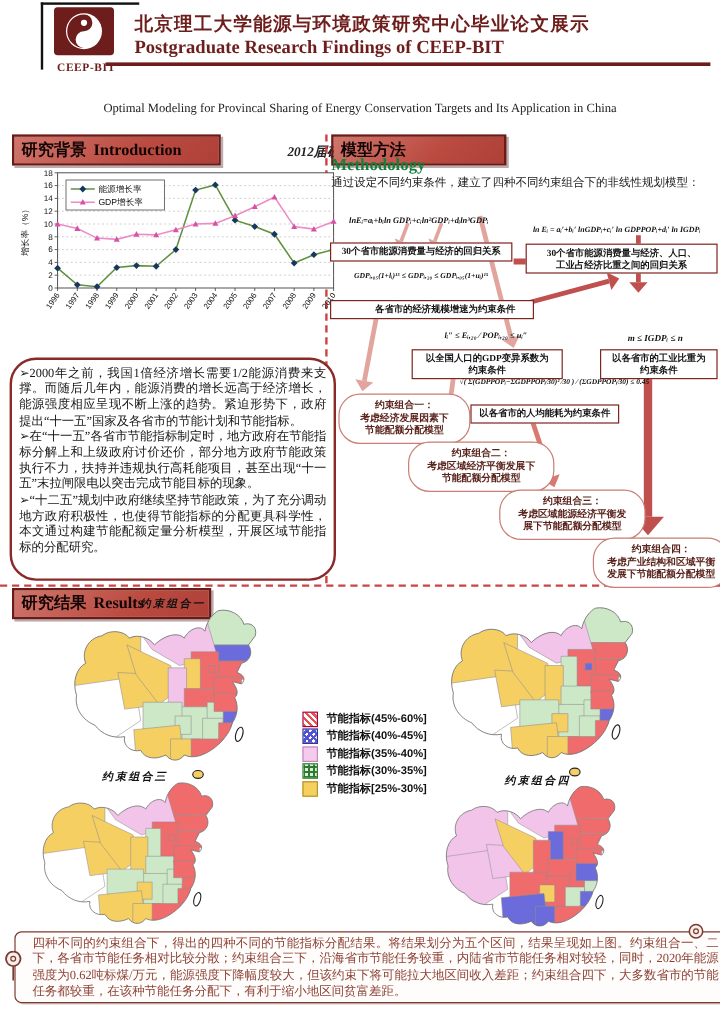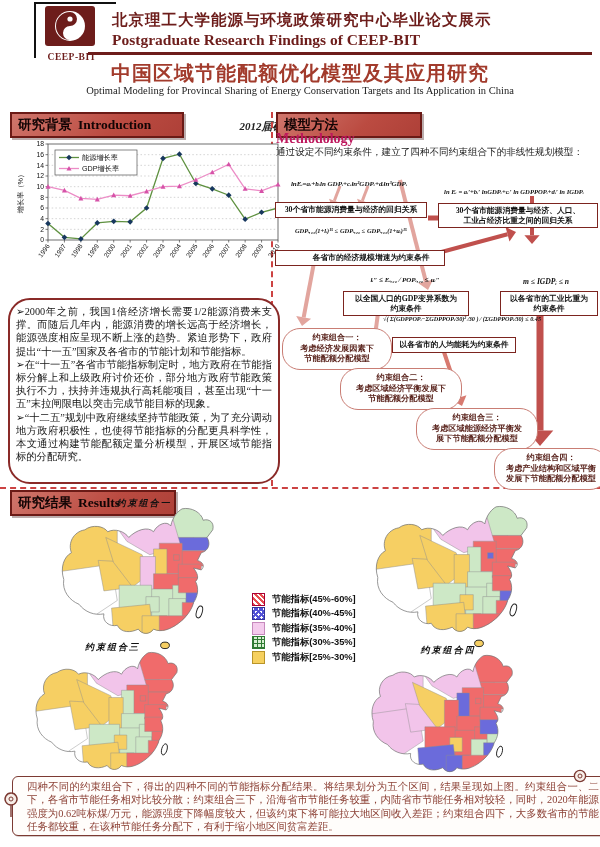--- a/index.html
+++ b/index.html
@@ -31,21 +31,21 @@
   
   .v-div{left:271px;top:112px;width:0;height:374px;border-left:2px dashed #cc4343;}
   .h-div{left:0;top:487px;width:600px;height:0;border-top:2px dashed #cc4343;}
 
   
   .intro-bubble{left:8px;top:298px;width:256px;height:172px;border:2px solid #8a2a28;border-radius:22px;
                 padding:5px 6px;background:#fff;}
   .intro-bubble p{margin:0;font-size:10.3px;line-height:13.2px;text-align:justify;color:#151515;}
 
   
-  .method-title{left:276px;top:131px;font-size:14px;font-weight:bold;font-family:"Liberation Serif",serif;color:#be185d;}
+  .method-title{left:276px;top:131px;font-size:14px;font-weight:bold;font-family:"Liberation Serif",serif;color:#15803d;}
   .method-lead{left:276px;top:146px;width:322px;font-size:9.6px;color:#1a1a1a;}
 
   .fc-box{background:#fff;border:1.2px solid #7c241f;color:#111;font-weight:bold;font-size:7.8px;
           text-align:center;white-space:pre-line;line-height:9.5px;padding:2px 2px;z-index:2;margin-top:45px;}
   .fc-formula{font-size:7px;font-weight:bold;font-style:italic;color:#111;text-align:center;
               white-space:nowrap;z-index:2;}
   .fc-bubble{background:#fff;border:1.6px solid #c97d74;border-radius:18px;color:#5a241d;font-weight:bold;
              font-size:8.2px;text-align:center;white-space:pre-line;line-height:10.5px;padding:4px 4px;z-index:2;}
   #arrows{left:272px;top:112px;z-index:1;}
 
@@ -80,21 +80,20 @@
     <rect x="1" y="1" width="50" height="40" rx="3" fill="#6d1d1b"></rect>
     <circle cx="26" cy="21" r="15" fill="#ffffff"></circle>
     <path d="M26 7 a14 14 0 1 0 0 28 a7 7 0 0 1 0 -14 a7 7 0 0 0 0 -14 Z" fill="#6d1d1b"></path>
     <circle cx="26" cy="14" r="2.6" fill="#ffffff"></circle>
   </svg>
   <div class="abs logo-text">CEEP-BIT</div>
   <div class="abs org-en">Postgraduate Research Findings of CEEP-BIT</div>
   <div class="abs org-cn">北京理工大学能源与环境政策研究中心毕业论文展示</div>
   <div class="abs hdr-rule"></div>
 
-  <div class="abs main-title">中国区域节能配额优化模型及其应用研究</div>
   <div class="abs sub-title">Optimal Modeling for Provincal Sharing of Energy Conservation Targets and Its Application in China</div>
   <div class="abs author">2012届硕士毕业生　袁影</div>
 
   <div class="abs sec-box" style="left:10px;top:112px;width:158px;">
     <span>研究背景</span><span class="sec-en">Introduction</span>
   </div>
   <div class="abs sec-box" style="left:276px;top:112px;width:130px;">
     <span>模型方法</span>
   </div>
   <div class="abs sec-box" style="left:10px;top:490px;width:150px;">

